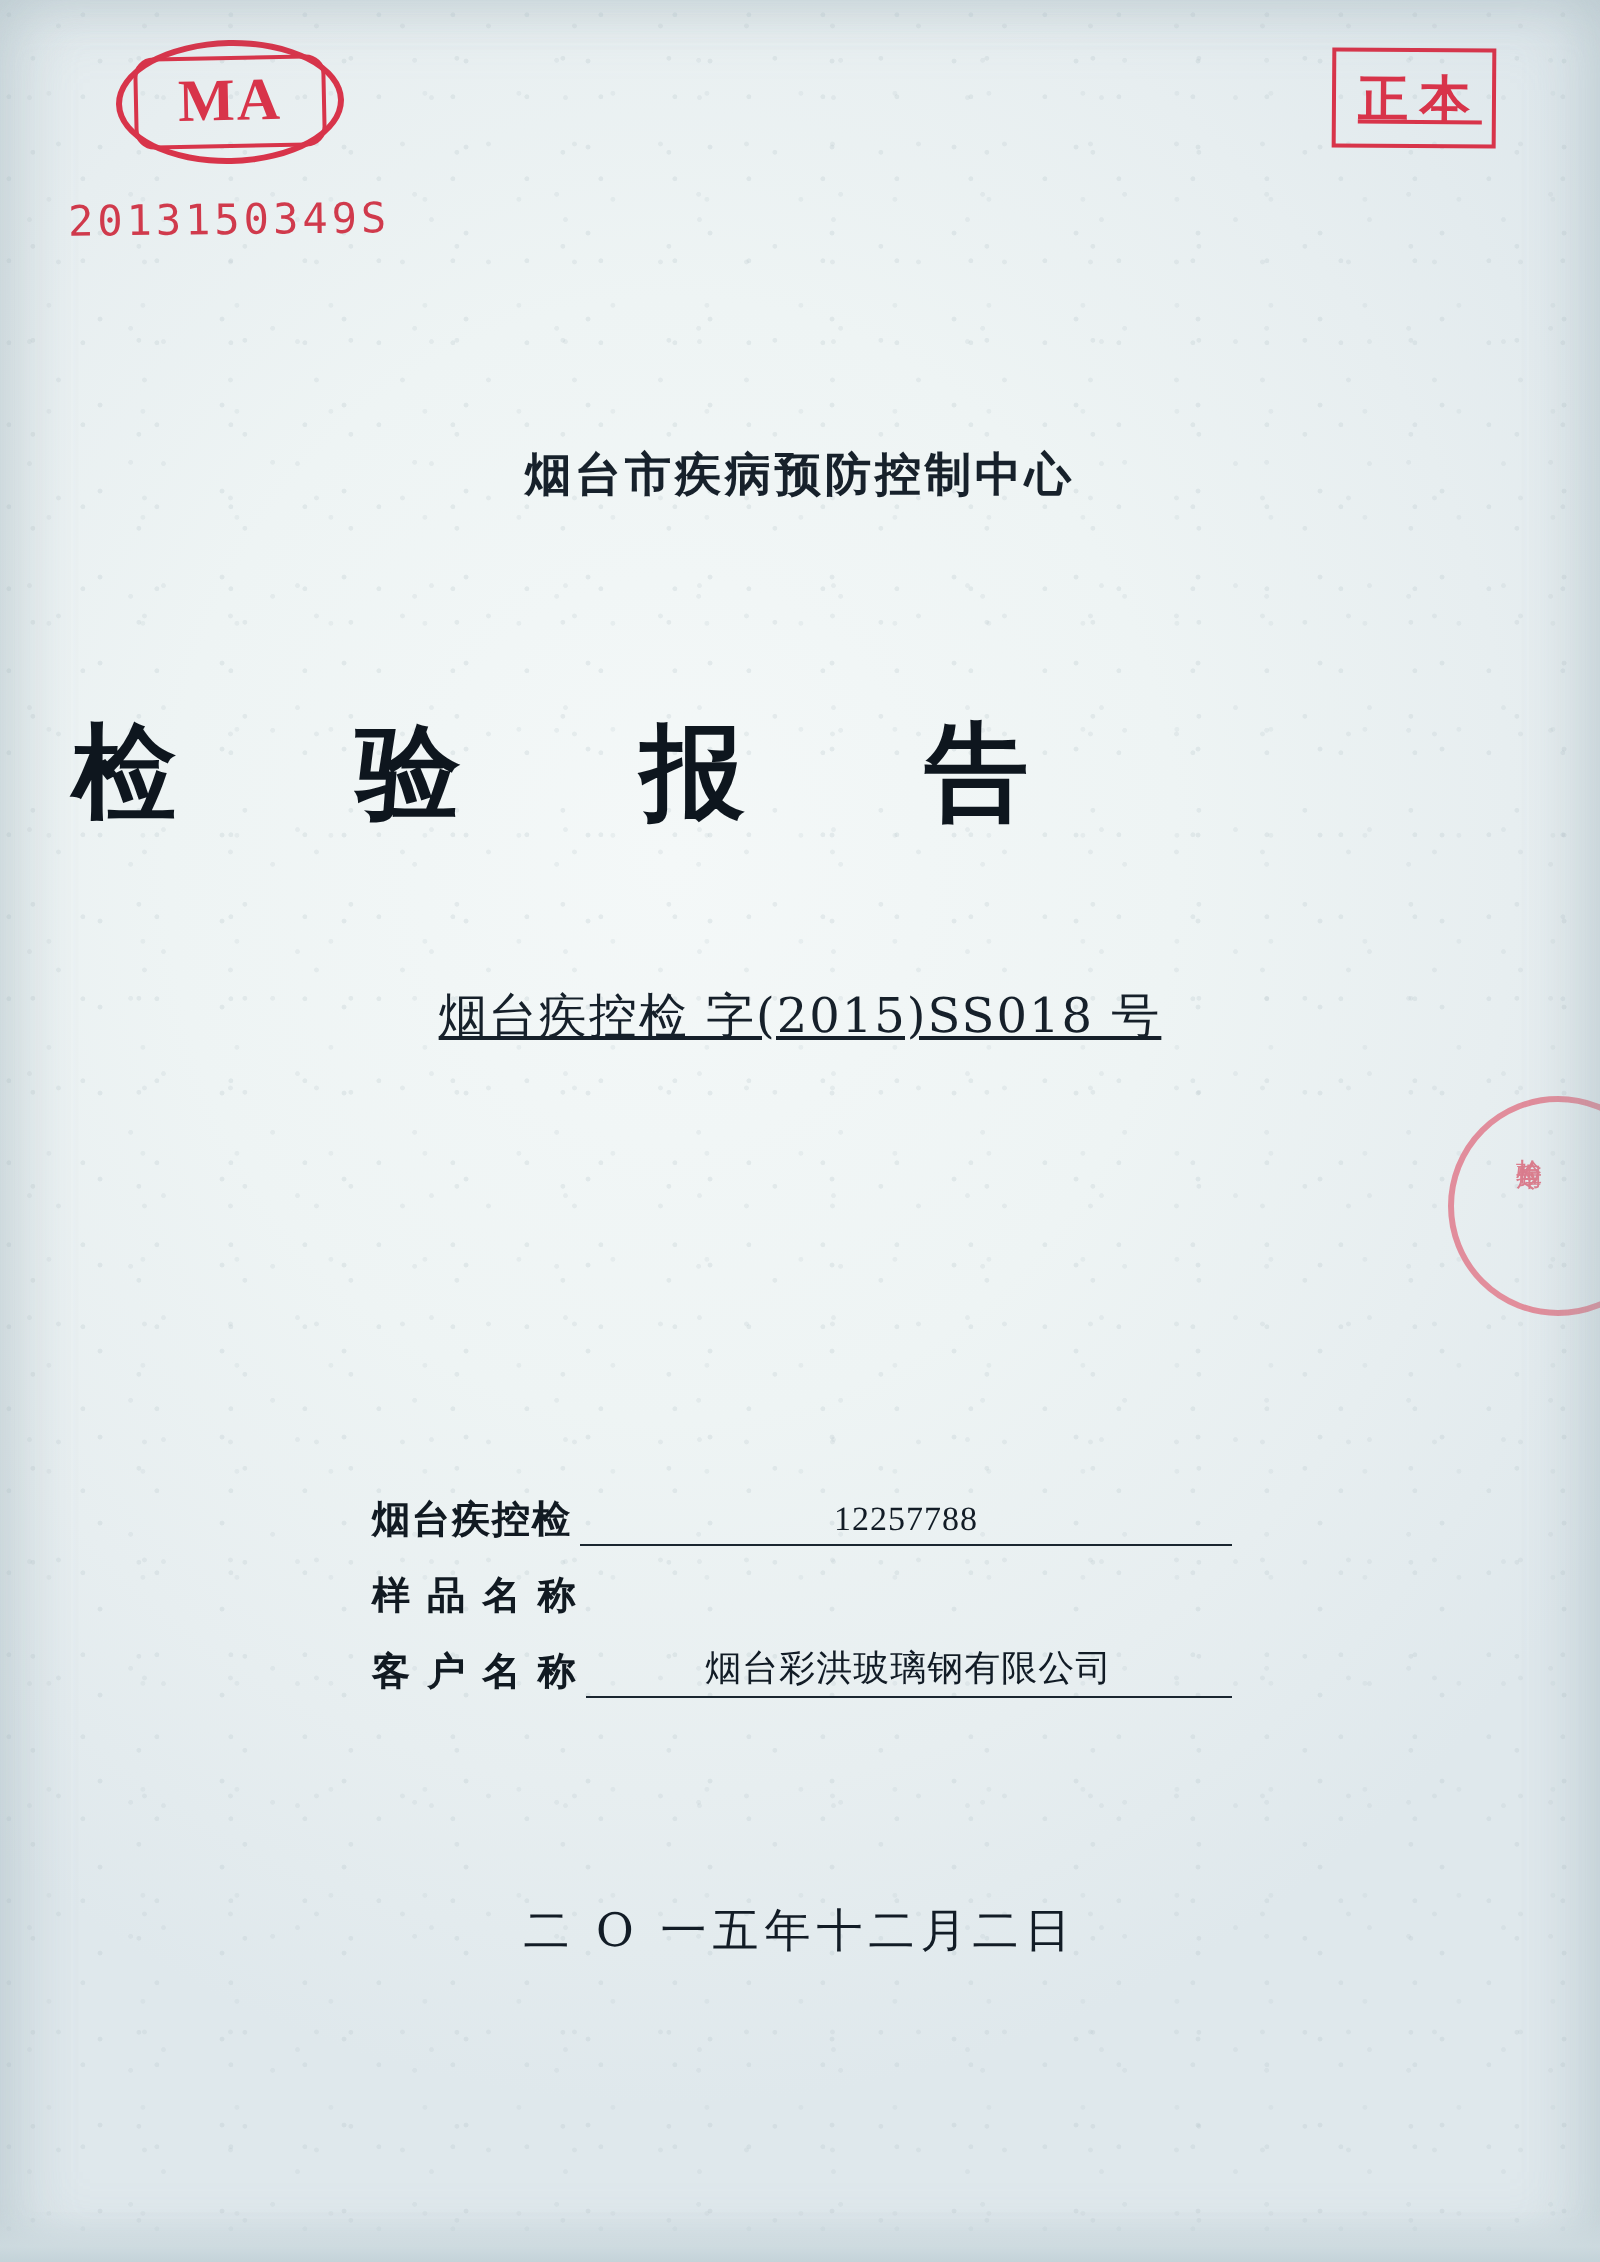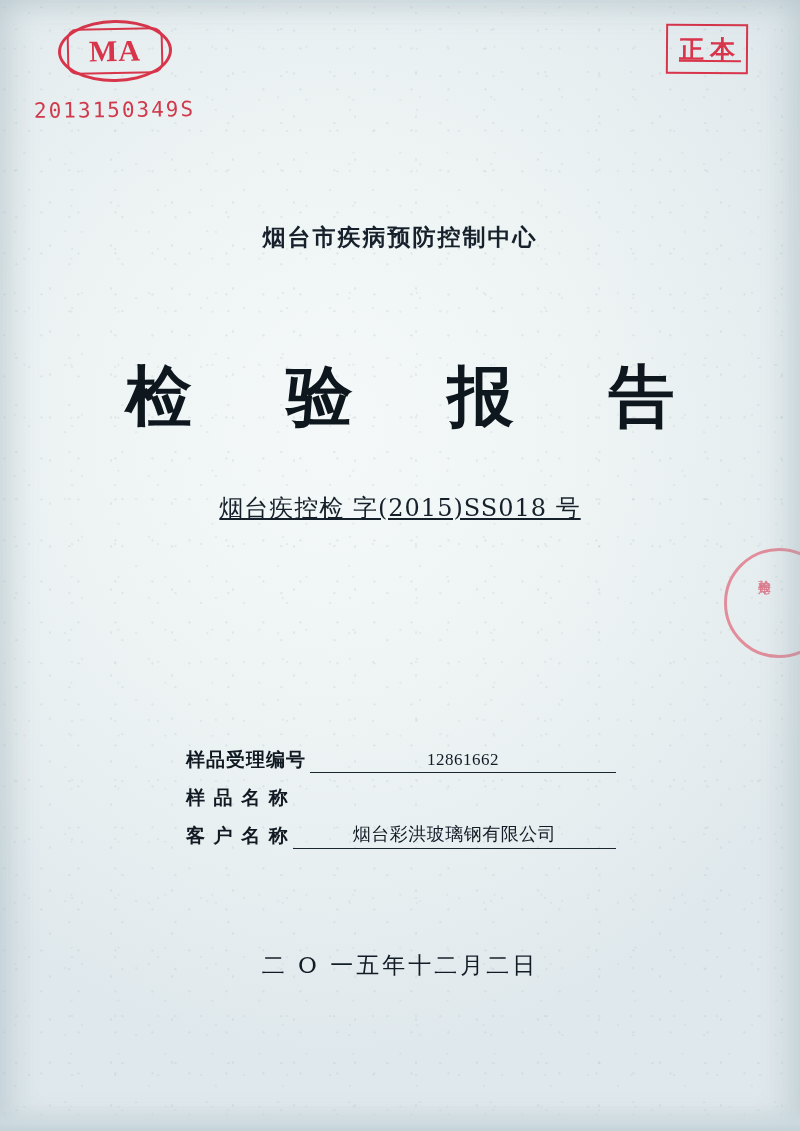--- a/index.html
+++ b/index.html
@@ -141,23 +141,22 @@
     font-size: 23px;
     font-weight: 600;
     letter-spacing: 2px;
     color: #17212b;
   }
   .doc-title {
     position: absolute;
     top: 352px;
     left: 0;
     width: 100%;
-    text-align: center;
-    font-family: "DejaVu Serif", "Liberation Serif", serif;
-    font-size: 66px;
+    font-family: "DejaVu Serif", "Liberation Serif", serif;
+    font-size: 52px;
     font-weight: 700;
     letter-spacing: 36px;
     text-indent: 36px;
     color: #0e161e;
   }
   .report-no {
     position: absolute;
     top: 492px;
     left: 0;
     width: 100%;
@@ -246,22 +245,22 @@
   </div>
 
   <div class="org-title">烟台市疾病预防控制中心</div>
 
   <div class="doc-title">检 验 报 告</div>
 
   <div class="report-no">烟台疾控检 字(2015)SS018 号</div>
 
   <div class="fields">
     <div class="field-row">
-      <span class="field-label">样品受理编号</span>
-      <span class="field-value num">12861662</span>
+      <span class="field-label">烟台疾控检</span>
+      <span class="field-value num">12257788</span>
     </div>
     <div class="field-row">
       <span class="field-label">样 品 名 称</span>
     </div>
     <div class="field-row">
       <span class="field-label">客 户 名 称</span>
       <span class="field-value">烟台彩洪玻璃钢有限公司</span>
     </div>
   </div>
 

